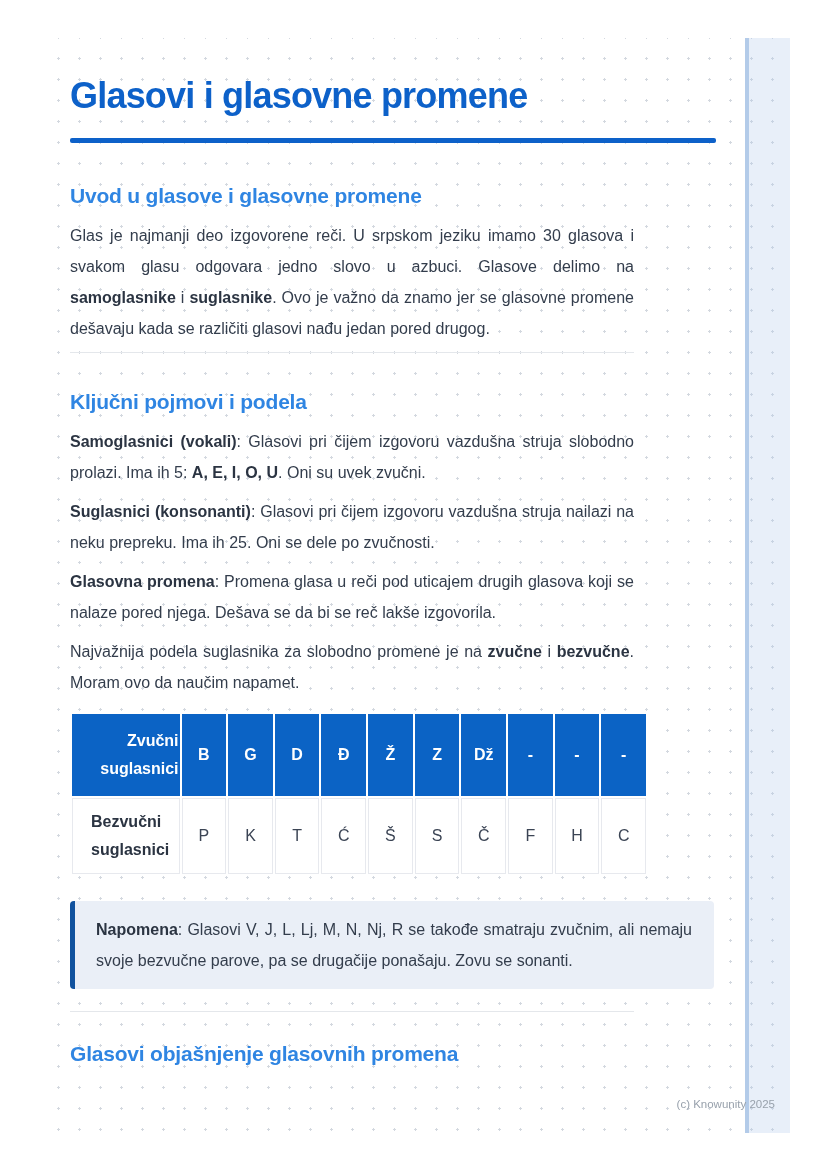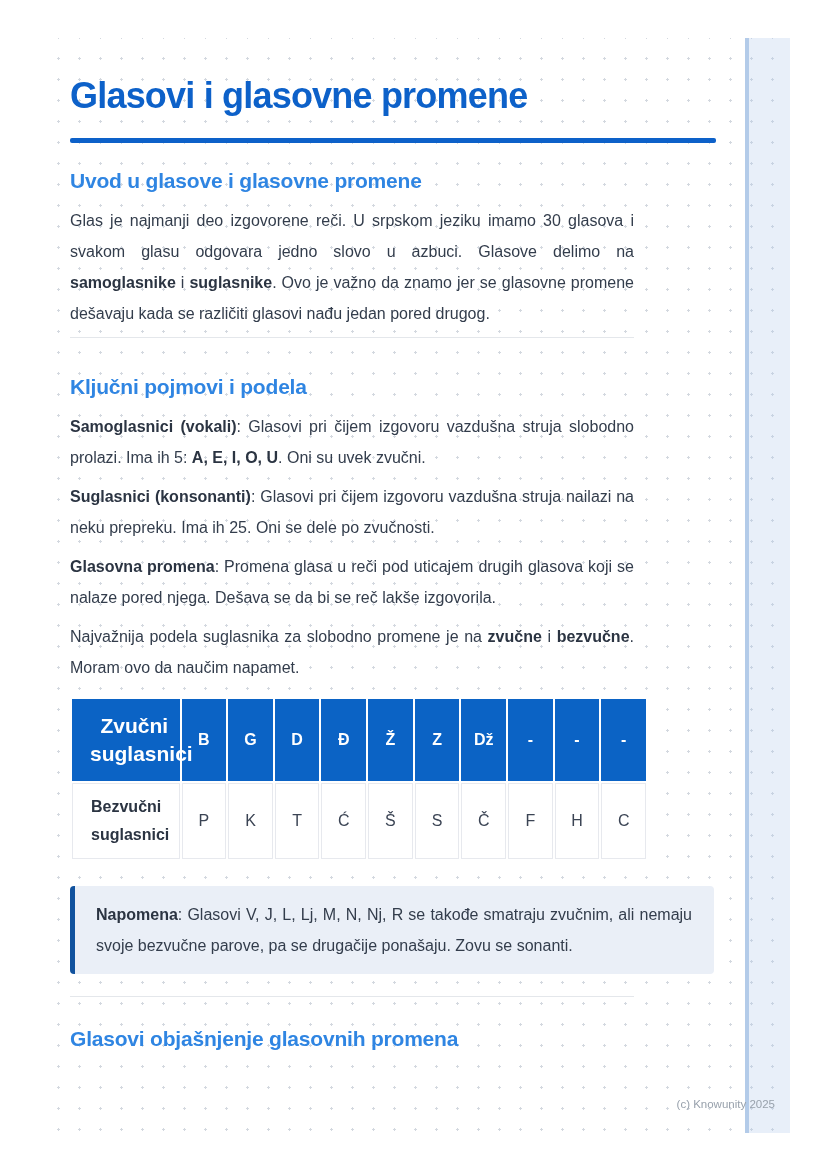--- a/index.html
+++ b/index.html
@@ -58,21 +58,21 @@
     border-radius: 2px;
   }
   h2.section-heading {
     margin: 38px 0 0 0;
     font-size: 21px;
     line-height: 27px;
     font-weight: bold;
     letter-spacing: -0.2px;
     color: #2f85e2;
   }
-  h2.section-heading.after-rule { margin-top: 24px; }
+  h2.section-heading.after-rule { margin-top: 39px; }
   h2.section-heading.after-hr { margin-top: 35px; }
   p.body-par {
     margin: 11px 0 0 0;
     width: 564px;
     font-size: 16px;
     line-height: 31px;
     color: #333d4c;
     text-align: justify;
   }
   p.body-par + p.body-par { margin-top: 8px; }
@@ -102,24 +102,24 @@
     vertical-align: middle;
     font-size: 16px;
   }
   tr.head-row th {
     background: #0b63c5;
     color: #ffffff;
     font-weight: bold;
     height: 80px;
   }
   tr.head-row th.label-cell {
-    text-align: center;
+    text-align: right;
     padding-left: 18px;
     line-height: 28px;
-    font-size: 21px;
+    font-size: 16px;
   }
   tr.body-row td {
     background: #ffffff;
     border: 1px solid #e7e9ee;
     color: #3b4454;
     height: 72px;
     font-weight: normal;
   }
   tr.body-row td.label-cell {
     text-align: left;

